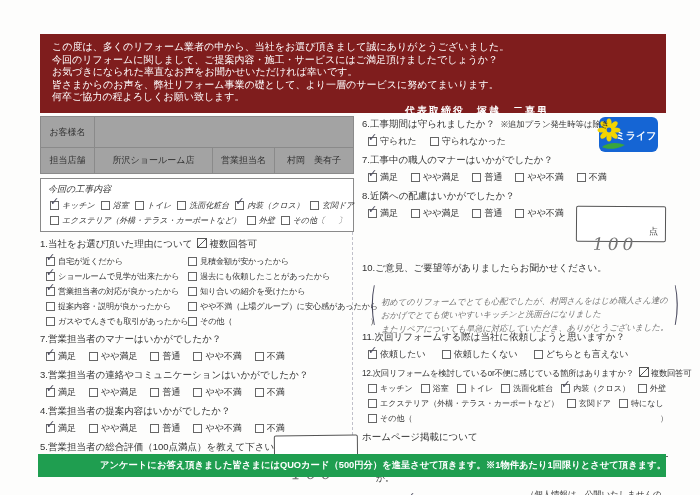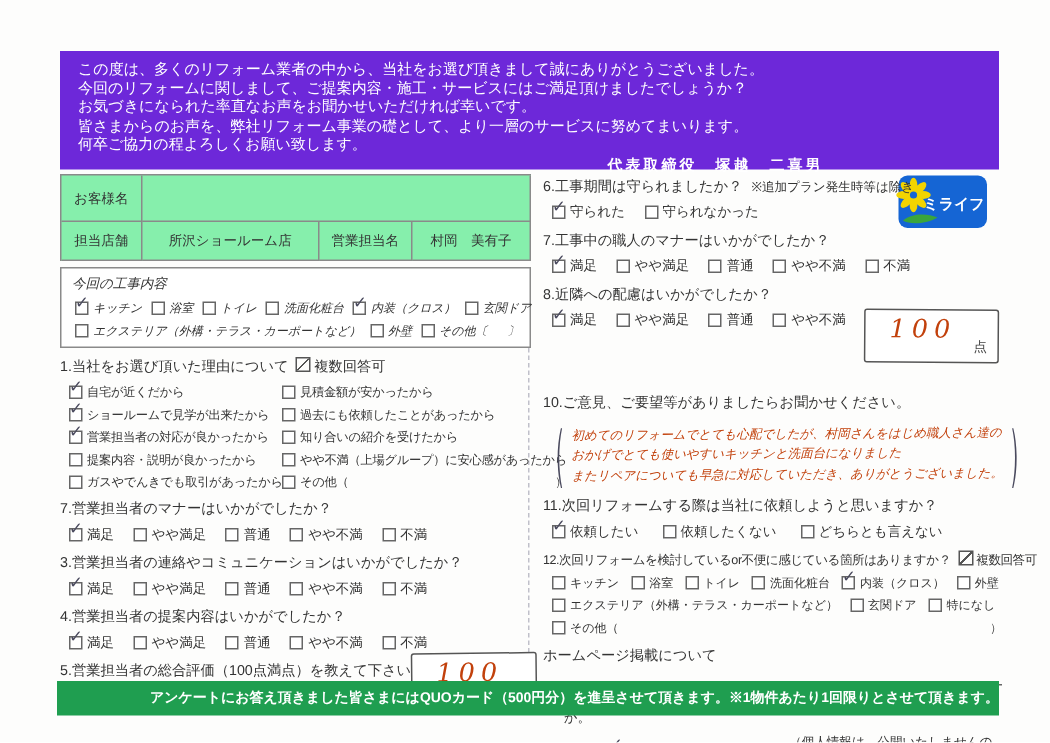--- a/index.html
+++ b/index.html
@@ -1,33 +1,33 @@
 <!DOCTYPE html>
 <html><head>
 <meta charset="utf-8">
 <style>
   html,body{margin:0;padding:0;background:#fff;}
   .page{position:relative;width:700px;height:495px;background:#fdfdfc;overflow:hidden;
         font-family:"Liberation Sans",sans-serif;color:#333;}
   
-  .greeting{position:absolute;left:40px;top:34px;width:626px;height:79px;background:#6d28d9;
+  .greeting{position:absolute;left:40px;top:34px;width:626px;height:79px;background:#7f1d1d;
             color:#fff;padding:7px 12px;box-sizing:border-box;
             font-family:"DejaVu Serif",serif;font-size:10px;line-height:12.6px;}
   .greeting p{margin:0;white-space:nowrap;}
   .greeting .sig{text-align:right;padding-right:105px;margin-top:1px;font-weight:bold;letter-spacing:2px;}
   
   .logo{position:absolute;left:594px;top:116px;width:66px;height:40px;}
   .logo text{font-family:"Liberation Sans",sans-serif;font-weight:bold;}
   
   .col-left{position:absolute;left:40px;top:116px;width:318px;font-size:9px;}
   .col-right{position:absolute;left:362px;top:118px;width:306px;font-size:9px;}
   .divider{position:absolute;left:352px;top:232px;height:218px;border-left:1px dashed #c0c0ca;}
   
   .info-table{display:grid;grid-template-columns:54px 118px 62px 1fr;width:314px;
-              border-top:1px solid #8a8a8a;border-left:1px solid #8a8a8a;box-sizing:border-box;background:#86efac;}
+              border-top:1px solid #8a8a8a;border-left:1px solid #8a8a8a;box-sizing:border-box;background:#a3a3a3;}
   .info-table .c{border-right:1px solid #8a8a8a;border-bottom:1px solid #8a8a8a;
                  display:flex;align-items:center;justify-content:center;font-size:9px;}
   .r1{height:30px;} .r2{height:25px;}
   .span3{grid-column:2/5;}
   
   .workbox{border:1px solid #8a8a8a;width:314px;margin-top:4px;padding:3px 7px;box-sizing:border-box;background:#fff;font-style:italic;}
   .wtitle{font-size:9px;margin:1px 0 2px 0;}
   .wrow{display:flex;gap:6px;margin:4px 0 2px 2px;align-items:center;font-size:8px;}
   
   .opt{display:inline-flex;align-items:center;gap:3px;white-space:nowrap;}
@@ -39,21 +39,21 @@
   
   .qtitle{font-size:9.5px;margin-top:6px;white-space:nowrap;}
   .opts{display:flex;gap:13px;margin:4px 0 0 6px;align-items:center;text-align:center;}
   .q1grid{display:grid;grid-template-columns:142px 1fr;row-gap:4px;margin:5px 0 0 6px;font-size:8.2px;letter-spacing:-0.2px;}
   .close{margin-left:auto;color:#555;}
   .qrow{display:flex;align-items:flex-start;}
   .scorebox{width:88px;height:34px;border:1.6px solid #555;border-radius:2px;position:relative;
             margin-left:auto;background:#fff;transform:rotate(-0.6deg);}
   .score{position:absolute;left:16px;top:3px;font-size:17px;letter-spacing:4px;}
   .unit{position:absolute;right:7px;bottom:3px;font-size:9px;color:#444;}
-  .hw{font-family:"DejaVu Serif",serif;font-style:italic;color:#c2410c;}
+  .hw{font-family:"DejaVu Serif",serif;font-style:italic;color:#737373;margin-top:24px;}
   .note6{font-size:8.4px;margin-left:6px;}
   .tight{letter-spacing:-0.3px;font-size:8.4px;}
   .q9wrap{position:relative;height:36px;margin-top:4px;}
   .q9wrap .qtitle{width:195px;white-space:normal;}
   .q9wrap .scorebox{position:absolute;right:2px;top:-18px;transform:rotate(0.4deg);}
   
   .comment{display:flex;align-items:center;margin:6px 0 0 0;height:44px;}
   .paren{font-size:15px;transform:scaleY(3.1);color:#4a4a5e;font-family:"DejaVu Serif",serif;flex:none;}
   .clines{flex:1;padding:0 4px;}
   .clines p{margin:0;font-size:8.3px;line-height:13.5px;white-space:nowrap;transform:rotate(-0.4deg);}

